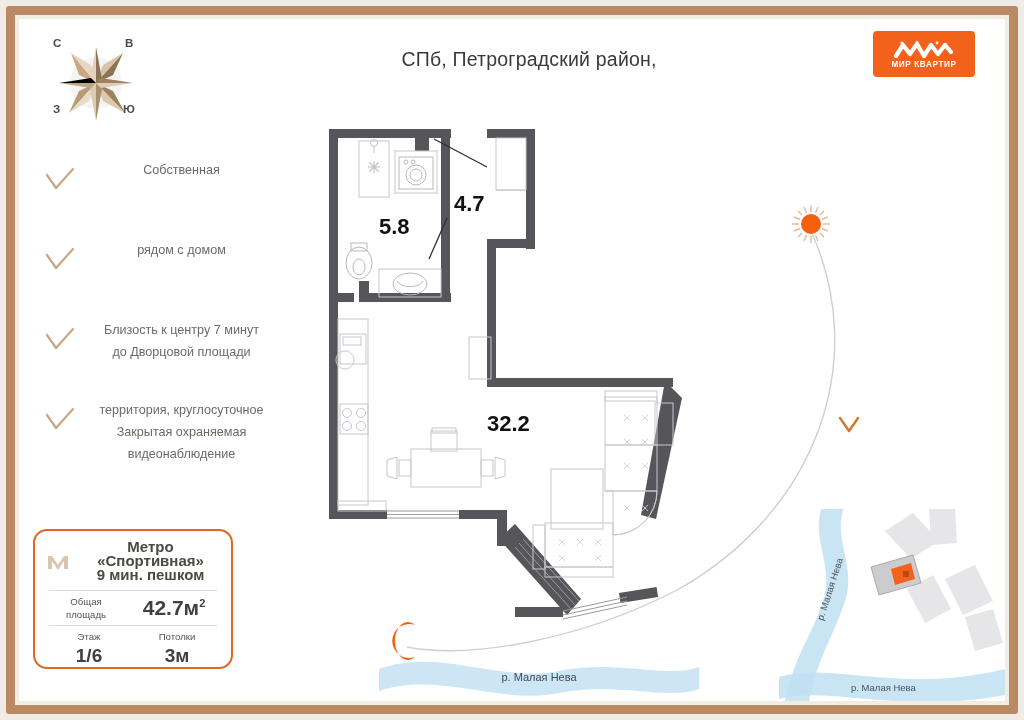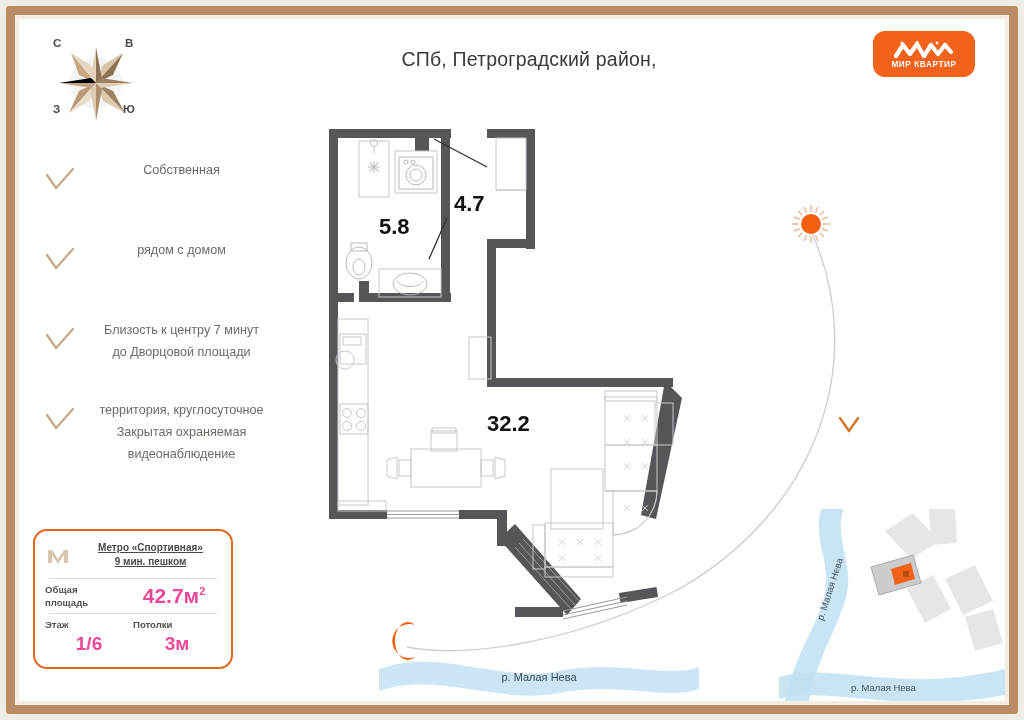--- a/index.html
+++ b/index.html
@@ -40,21 +40,21 @@
   .title{
     position:absolute;left:230px;top:26px;width:560px;
     text-align:center;color:#3a3a3a;
     font-size:19.5px;line-height:29px;letter-spacing:.2px;
   }
   .title div{white-space:nowrap;}
 
   
   .logo{
     position:absolute;left:854px;top:12px;width:102px;height:46px;
-    background:#f2621a;border-radius:12px;
+    background:#f2621a;border-radius:4px;
     display:flex;flex-direction:column;align-items:center;justify-content:center;
   }
   .logo .mark{width:62px;height:18px;}
   .logo .logotext{
     color:#fff;font-size:8.2px;font-weight:bold;letter-spacing:.6px;margin-top:2px;
   }
 
   
   .compass{position:absolute;left:22px;top:12px;width:118px;height:98px;}
   .compass .lbl{
@@ -78,25 +78,25 @@
   
   .card{
     position:absolute;left:14px;top:510px;width:200px;height:140px;
     border:2.5px solid #e2661d;border-radius:14px;background:#fff;
     box-sizing:border-box;
   }
   .card .metro-row{
     display:flex;align-items:center;padding:9px 8px 4px 8px;
   }
   .card .m-ico{width:30px;height:30px;flex:0 0 30px;margin-right:5px;}
-  .card .m-txt{color:#4c4944;font-size:10px;line-height:14px;font-weight:bold;text-align:center;flex:1;text-decoration:underline;}
+  .card .m-txt{color:#4c4944;font-size:15px;line-height:14px;font-weight:bold;text-align:center;flex:1;}
   .card hr{border:none;border-top:1px solid #dcdcdc;margin:4px 14px;}
   .card .row{display:flex;align-items:center;padding:0 10px;}
-  .card .k{color:#55524e;font-size:9.6px;font-weight:bold;line-height:13px;text-align:left;}
-  .card .v{color:#ec4899;font-weight:bold;}
+  .card .k{color:#55524e;font-size:9.6px;font-weight:normal;line-height:13px;text-align:center;}
+  .card .v{color:#404040;font-weight:bold;}
   .area-k{width:82px;}
   .area-v{flex:1;text-align:center;font-size:21px;}
   .area-v sup{font-size:11px;vertical-align:super;}
   .cols{display:flex;padding:0 10px;}
   .col{flex:1;text-align:center;}
   .col .k{display:block;margin-bottom:2px;}
   .col .v{display:block;font-size:19px;}
 
   
   .plan{position:absolute;left:300px;top:100px;width:400px;height:540px;}

